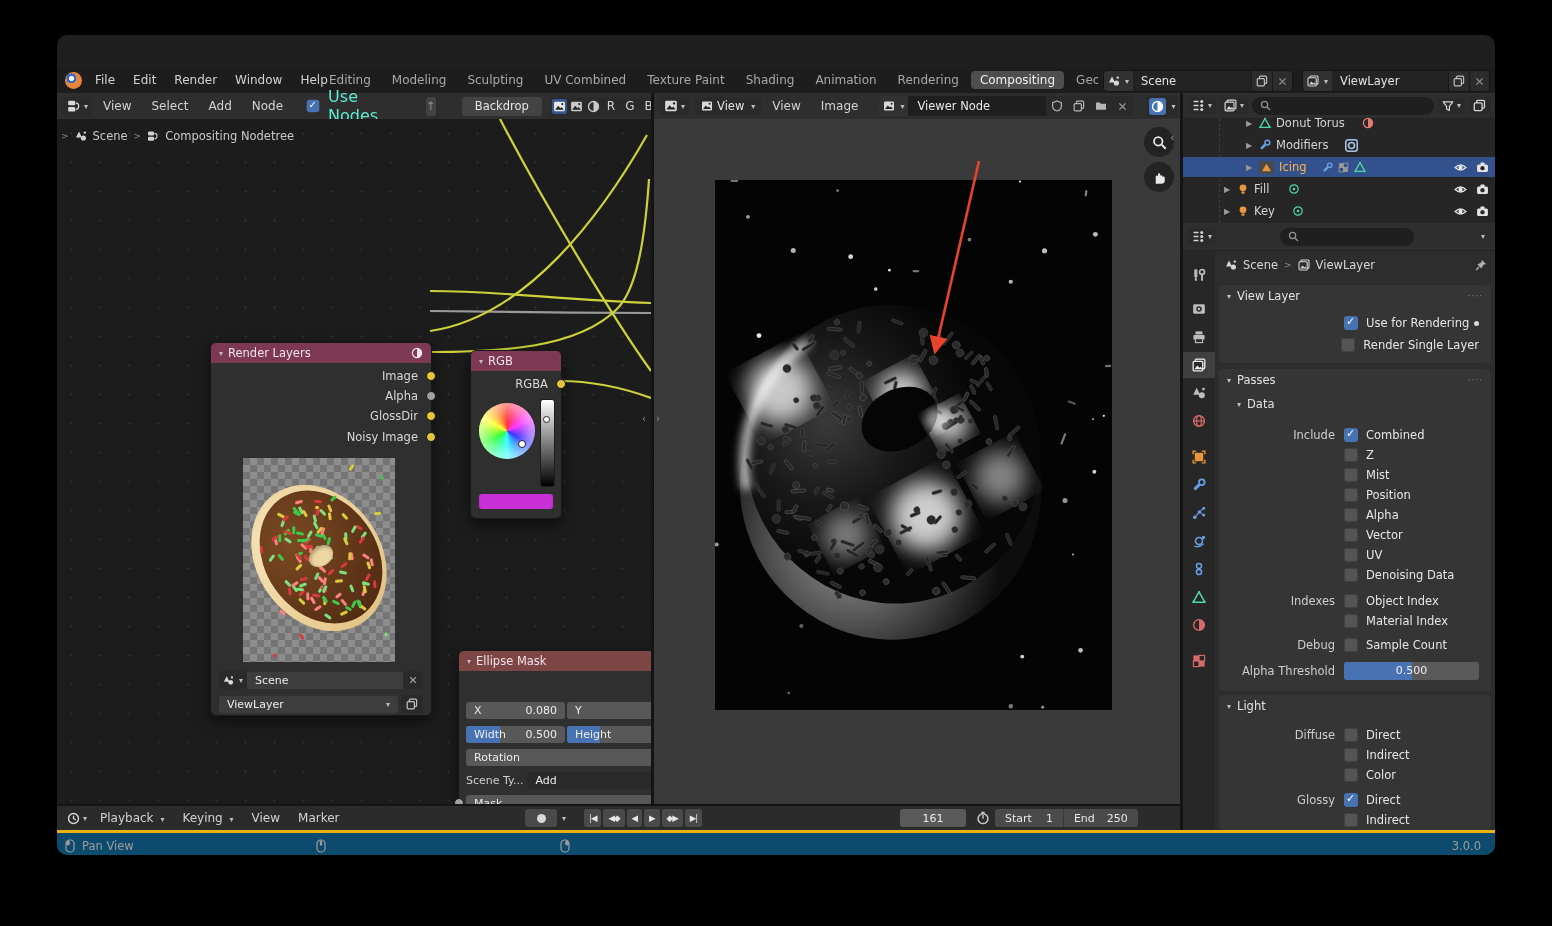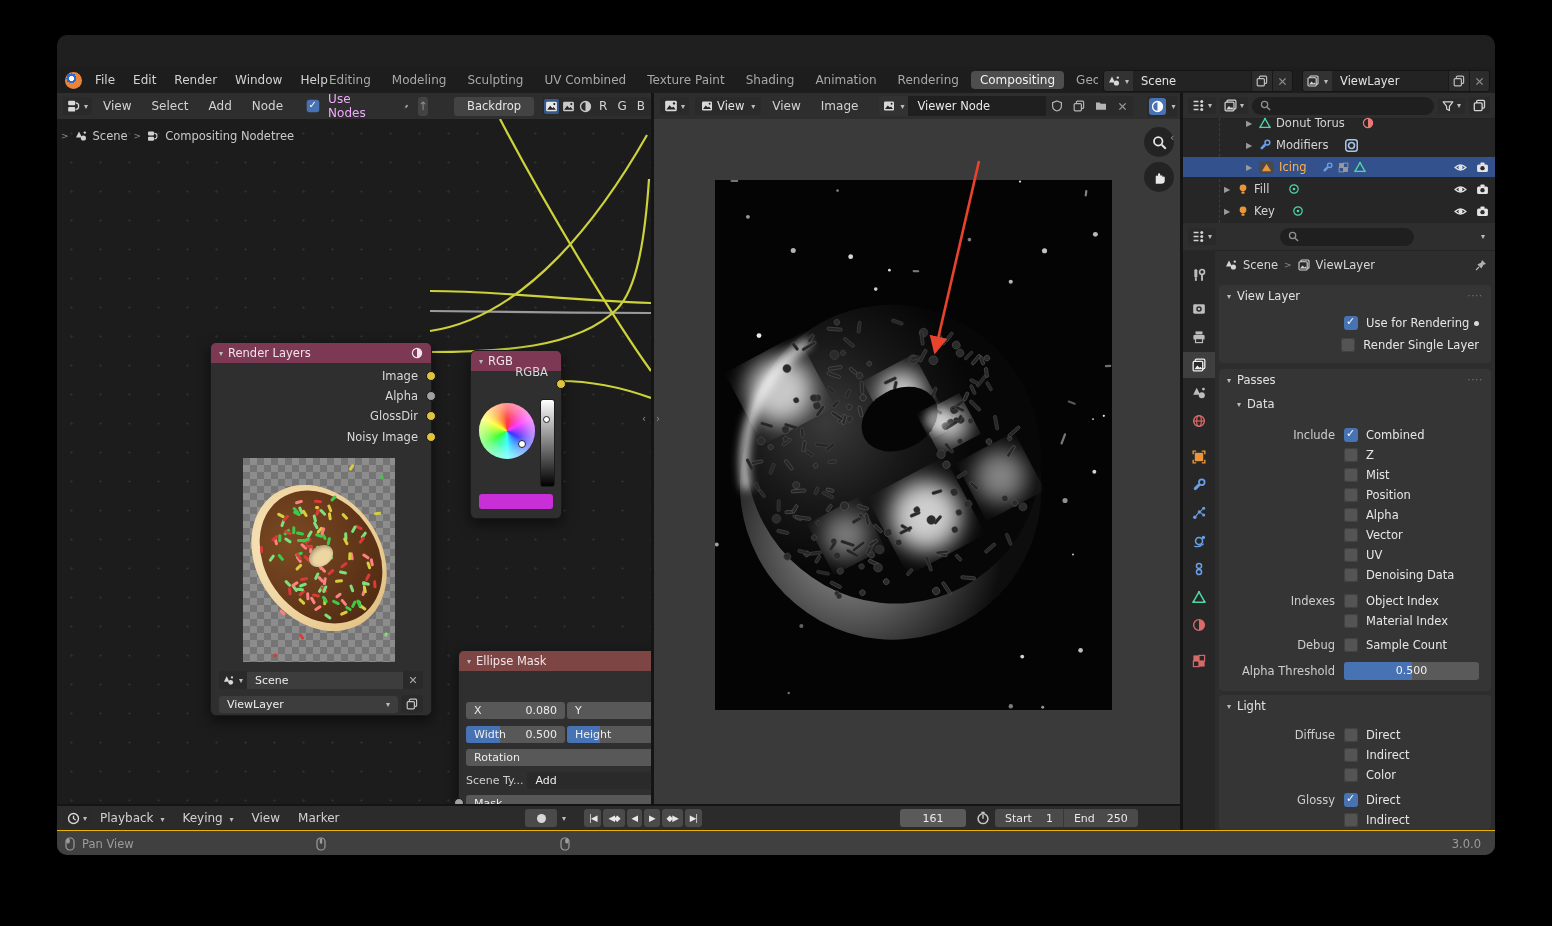--- a/index.html
+++ b/index.html
@@ -284,21 +284,21 @@
           <svg class="sym" width="14" height="14" color="#d8d8d8">
             <use href="#s-nodetree"></use>
           </svg>
           <span class="chev">▾</span>
         </span>
       <span class="menu">View</span>
       <span class="menu">Select</span>
       <span class="menu">Add</span>
       <span class="menu">Node</span>
       <span class="cb on" style="margin-left:12px;transform:scale(.9)"></span>
-      <span style="font-size:12px;color:#f0abfc;margin-left:6px">Use Nodes</span>
+      <span style="font-size:16px;color:#5eead4;margin-left:6px">Use Nodes</span>
       <svg class="sym" width="13" height="13" color="#b0b0b0" style="margin-left:36px">
           <use href="#s-pin"></use>
         </svg>
       <span class="hbtn" style="width:22px;height:19px;margin-left:8px;color:#8f8f8f">↑</span>
       <span class="hbtn" style="height:19px;padding:0 13px;margin-left:24px">Backdrop</span>
       <span class="chip" style="height:19px;margin-left:6px;padding:0 2px;gap:2px">
         <span style="background:#35598f;border-radius:2px;padding:1px">
             <svg class="sym" width="13" height="13" color="#e8e8e8">
               <use href="#s-imgview"></use>
             </svg>
@@ -510,21 +510,21 @@
               </svg>
             </span>
         </div>
       </div>
 
       <div class="node" style="left:413px;top:231px;width:90px;height:167px">
         <div class="nhdr" style="background:#7d3853">
           <span class="chev" style="margin:0">▾</span>
             <span>RGB</span>
         </div>
-        <span class="slabel" style="top:14px">RGBA</span>
+        <span class="slabel" style="top:26px">RGBA</span>
         <span class="sock" style="right:-5px;top:28px;background:#e1c340"></span>
         <div class="abs" style="left:8px;top:52px;width:56px;height:56px;border-radius:50%;background:conic-gradient(#f33,#f3f,#33f,#3ff,#3f3,#ff3,#f33);box-shadow:inset 0 0 14px 8px #ffffff88">
           <span class="abs" style="left:39px;top:37px;width:8px;height:8px;border-radius:50%;background:#fff;border:1.5px solid #222;box-sizing:border-box"></span>
         </div>
         <div class="abs" style="left:69px;top:48px;width:13px;height:86px;border-radius:3px;background:linear-gradient(#fff,#000);border:1px solid #1c1c1c">
           <span class="abs" style="left:2px;top:16px;width:7px;height:7px;border-radius:50%;background:#fff;border:1.5px solid #222;box-sizing:border-box"></span>
         </div>
         <div class="abs" style="left:8px;top:143px;width:74px;height:15px;border-radius:3px;background:#c92fd6"></div>
       </div>
 
@@ -1300,21 +1300,21 @@
           <span>1</span>
         </span>
       <span style="width:1px;height:100%;background:#383838"></span>
       <span class="row" style="padding:0 10px;gap:12px;font-size:11px;color:#e8e8e8;height:100%">
           <span>End</span>
           <span>250</span>
         </span>
     </span>
   </div>
 
-  <div class="abs row" style="left:0;top:795px;width:100%;height:25px;background:#404040;border-top:1px solid #eab308">
+  <div class="abs row" style="left:0;top:795px;width:100%;height:25px;background:#0c4a6e;border-top:3px solid #eab308">
     <svg class="sym" width="10" height="14" color="#9c9c9c" style="margin-left:8px">
         <use href="#s-mouse"></use>
         <rect x="1.4" y="1.4" width="3.4" height="5" rx="1.6" fill="currentColor"></rect>
       </svg>
     <span style="margin-left:7px;font-size:11.5px;color:#9c9c9c">Pan View</span>
     <svg class="sym" width="10" height="14" color="#9c9c9c" style="position:absolute;left:259px">
         <use href="#s-mouse"></use>
         <rect x="3.8" y="1.4" width="2.4" height="5.4" rx="1.2" fill="currentColor"></rect>
       </svg>
     <svg class="sym" width="10" height="14" color="#9c9c9c" style="position:absolute;left:503px">

